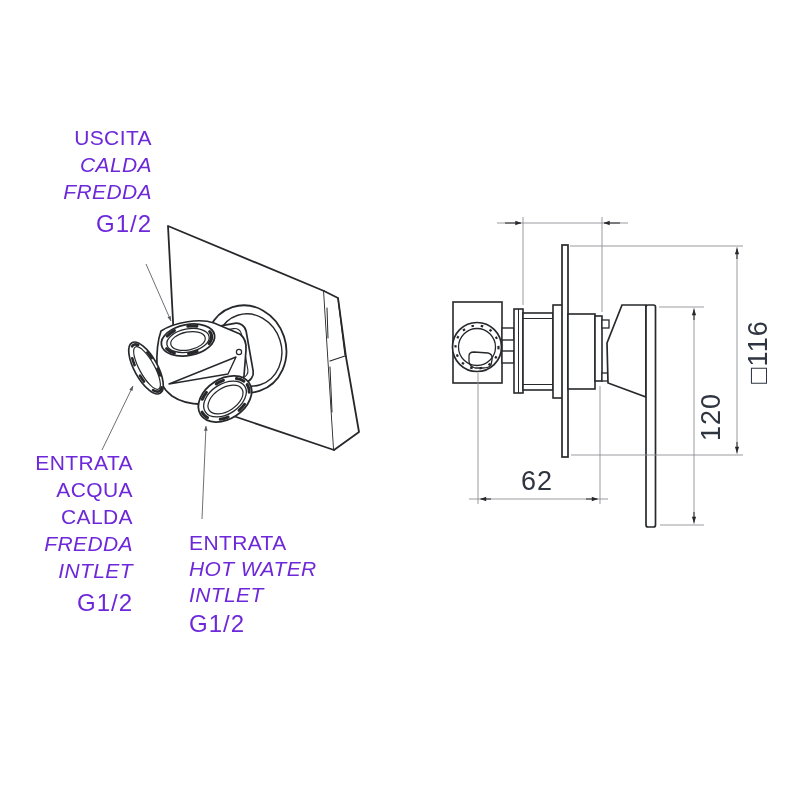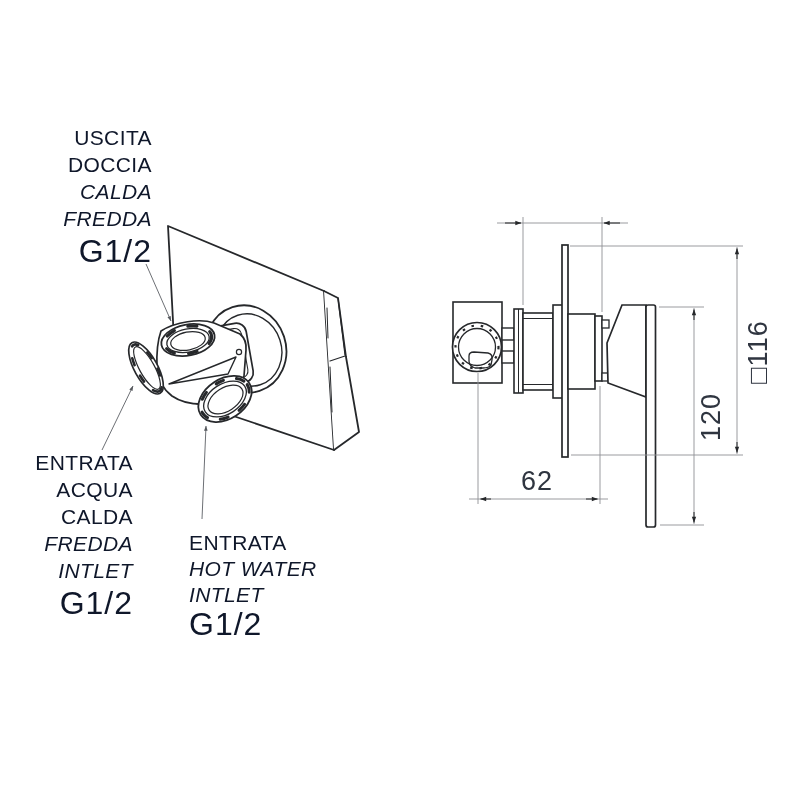--- a/index.html
+++ b/index.html
@@ -1,24 +1,24 @@
 <!DOCTYPE html>
 <html><head>
 <meta charset="utf-8">
 <style>
   html,body{margin:0;padding:0;background:#ffffff;}
   #canvas{position:relative;width:800px;height:800px;background:#ffffff;overflow:hidden;
           font-family:"Liberation Sans",sans-serif;}
   #drawing{position:absolute;left:0;top:0;}
-  .lbl{position:absolute;color:#0f172a;font-size:21px;line-height:27px;letter-spacing:.4px;}
+  .lbl{position:absolute;color:#6d28d9;font-size:21px;line-height:27px;letter-spacing:.4px;}
   .ra{text-align:right;}
   .la{text-align:left;}
   .mid .ln{line-height:26px;}
   .it{font-style:italic;}
-  .g{font-size:32px;line-height:32px;margin-top:3px;letter-spacing:1px;}
+  .g{font-size:24px;line-height:32px;margin-top:3px;letter-spacing:1px;}
   .dim{position:absolute;color:#2f3540;font-size:27px;width:90px;text-align:center;line-height:30px;letter-spacing:1px;}
   .rot{transform:rotate(-90deg);}
 </style>
 </head>
 <body>
 
 <div id="canvas">
 
   <svg id="drawing" width="800" height="800" viewBox="0 0 800 800" xmlns="http://www.w3.org/2000/svg">
     <defs>
@@ -144,21 +144,20 @@
       <path d="M586,499 L597.5,499" marker-end="url(#arw)"></path>
       <path d="M737,259 L737,248.5" marker-end="url(#arw)"></path>
       <path d="M737,442 L737,452.5" marker-end="url(#arw)"></path>
       <path d="M694,320 L694,309.5" marker-end="url(#arw)"></path>
       <path d="M694,512 L694,522.5" marker-end="url(#arw)"></path>
     </g>
   </svg>
 
   <div class="lbl ra" style="left:20px;top:124px;width:132px">
     <div class="ln">USCITA</div>
-    <div class="ln">DOCCIA</div>
     <div class="ln it">CALDA</div>
     <div class="ln it">FREDDA</div>
     <div class="ln g">G1/2</div>
   </div>
 
   <div class="lbl ra" style="left:10px;top:449px;width:123px">
     <div class="ln">ENTRATA</div>
     <div class="ln">ACQUA</div>
     <div class="ln">CALDA</div>
     <div class="ln it">FREDDA</div>

